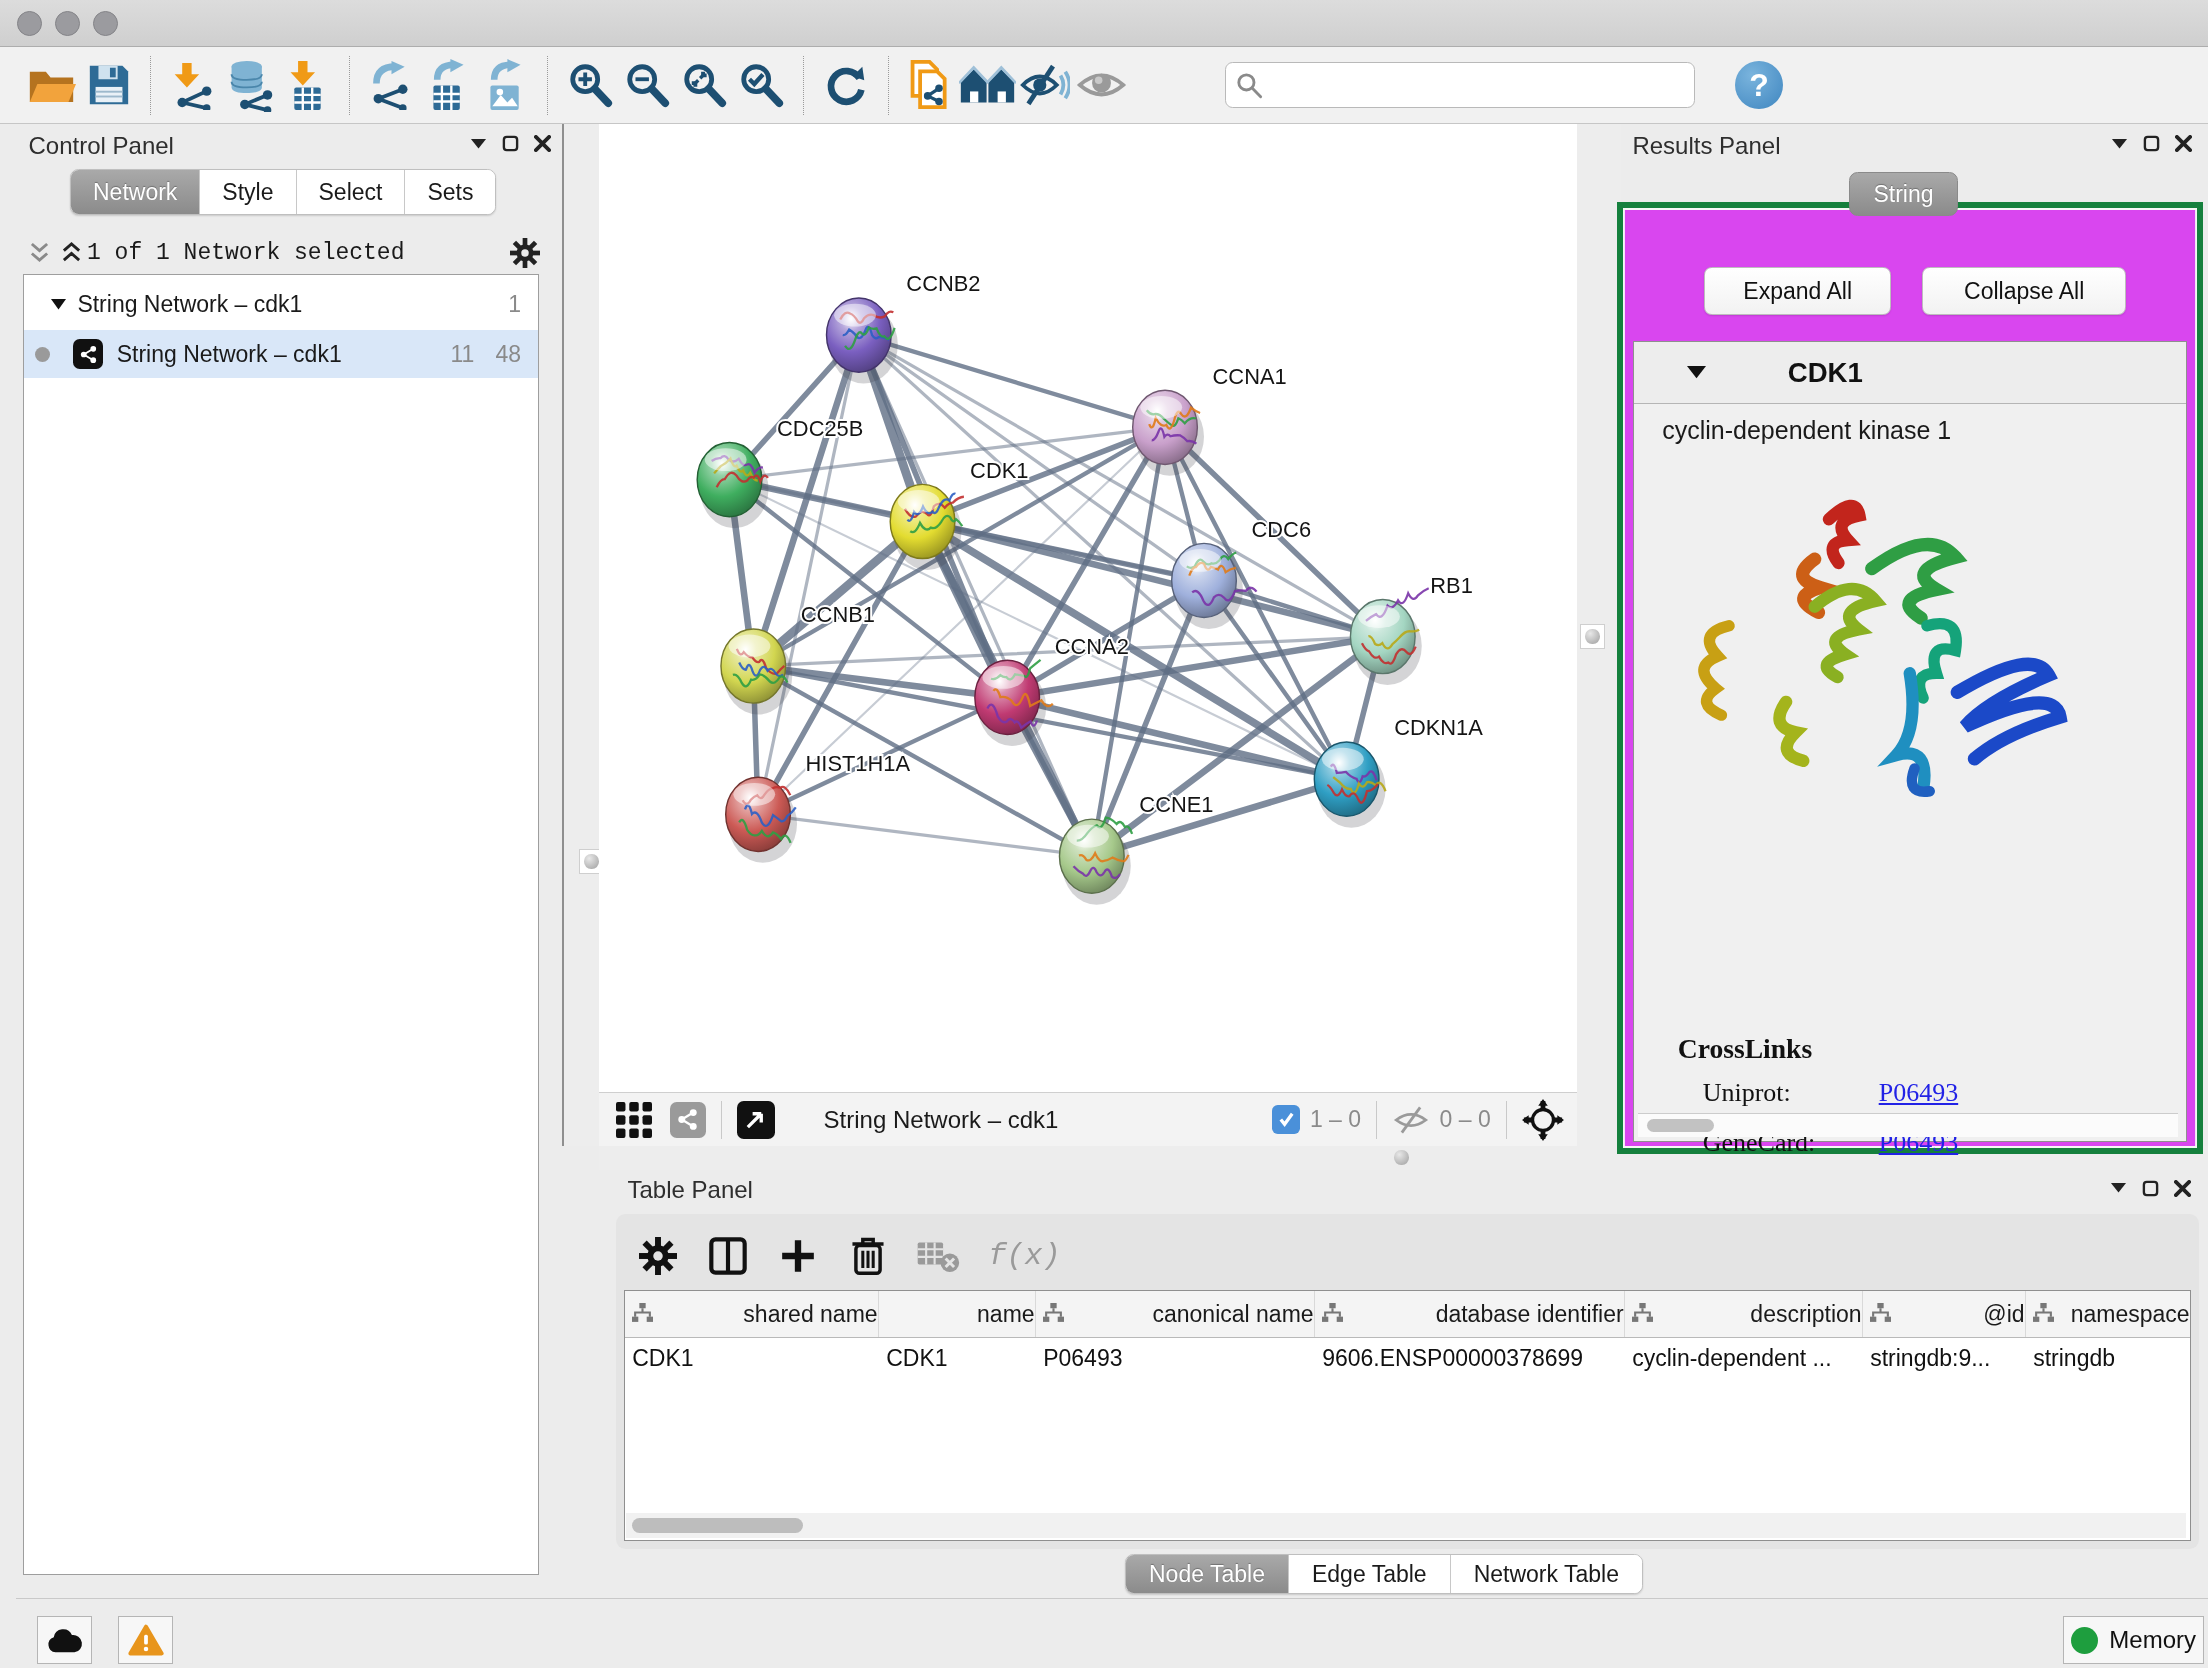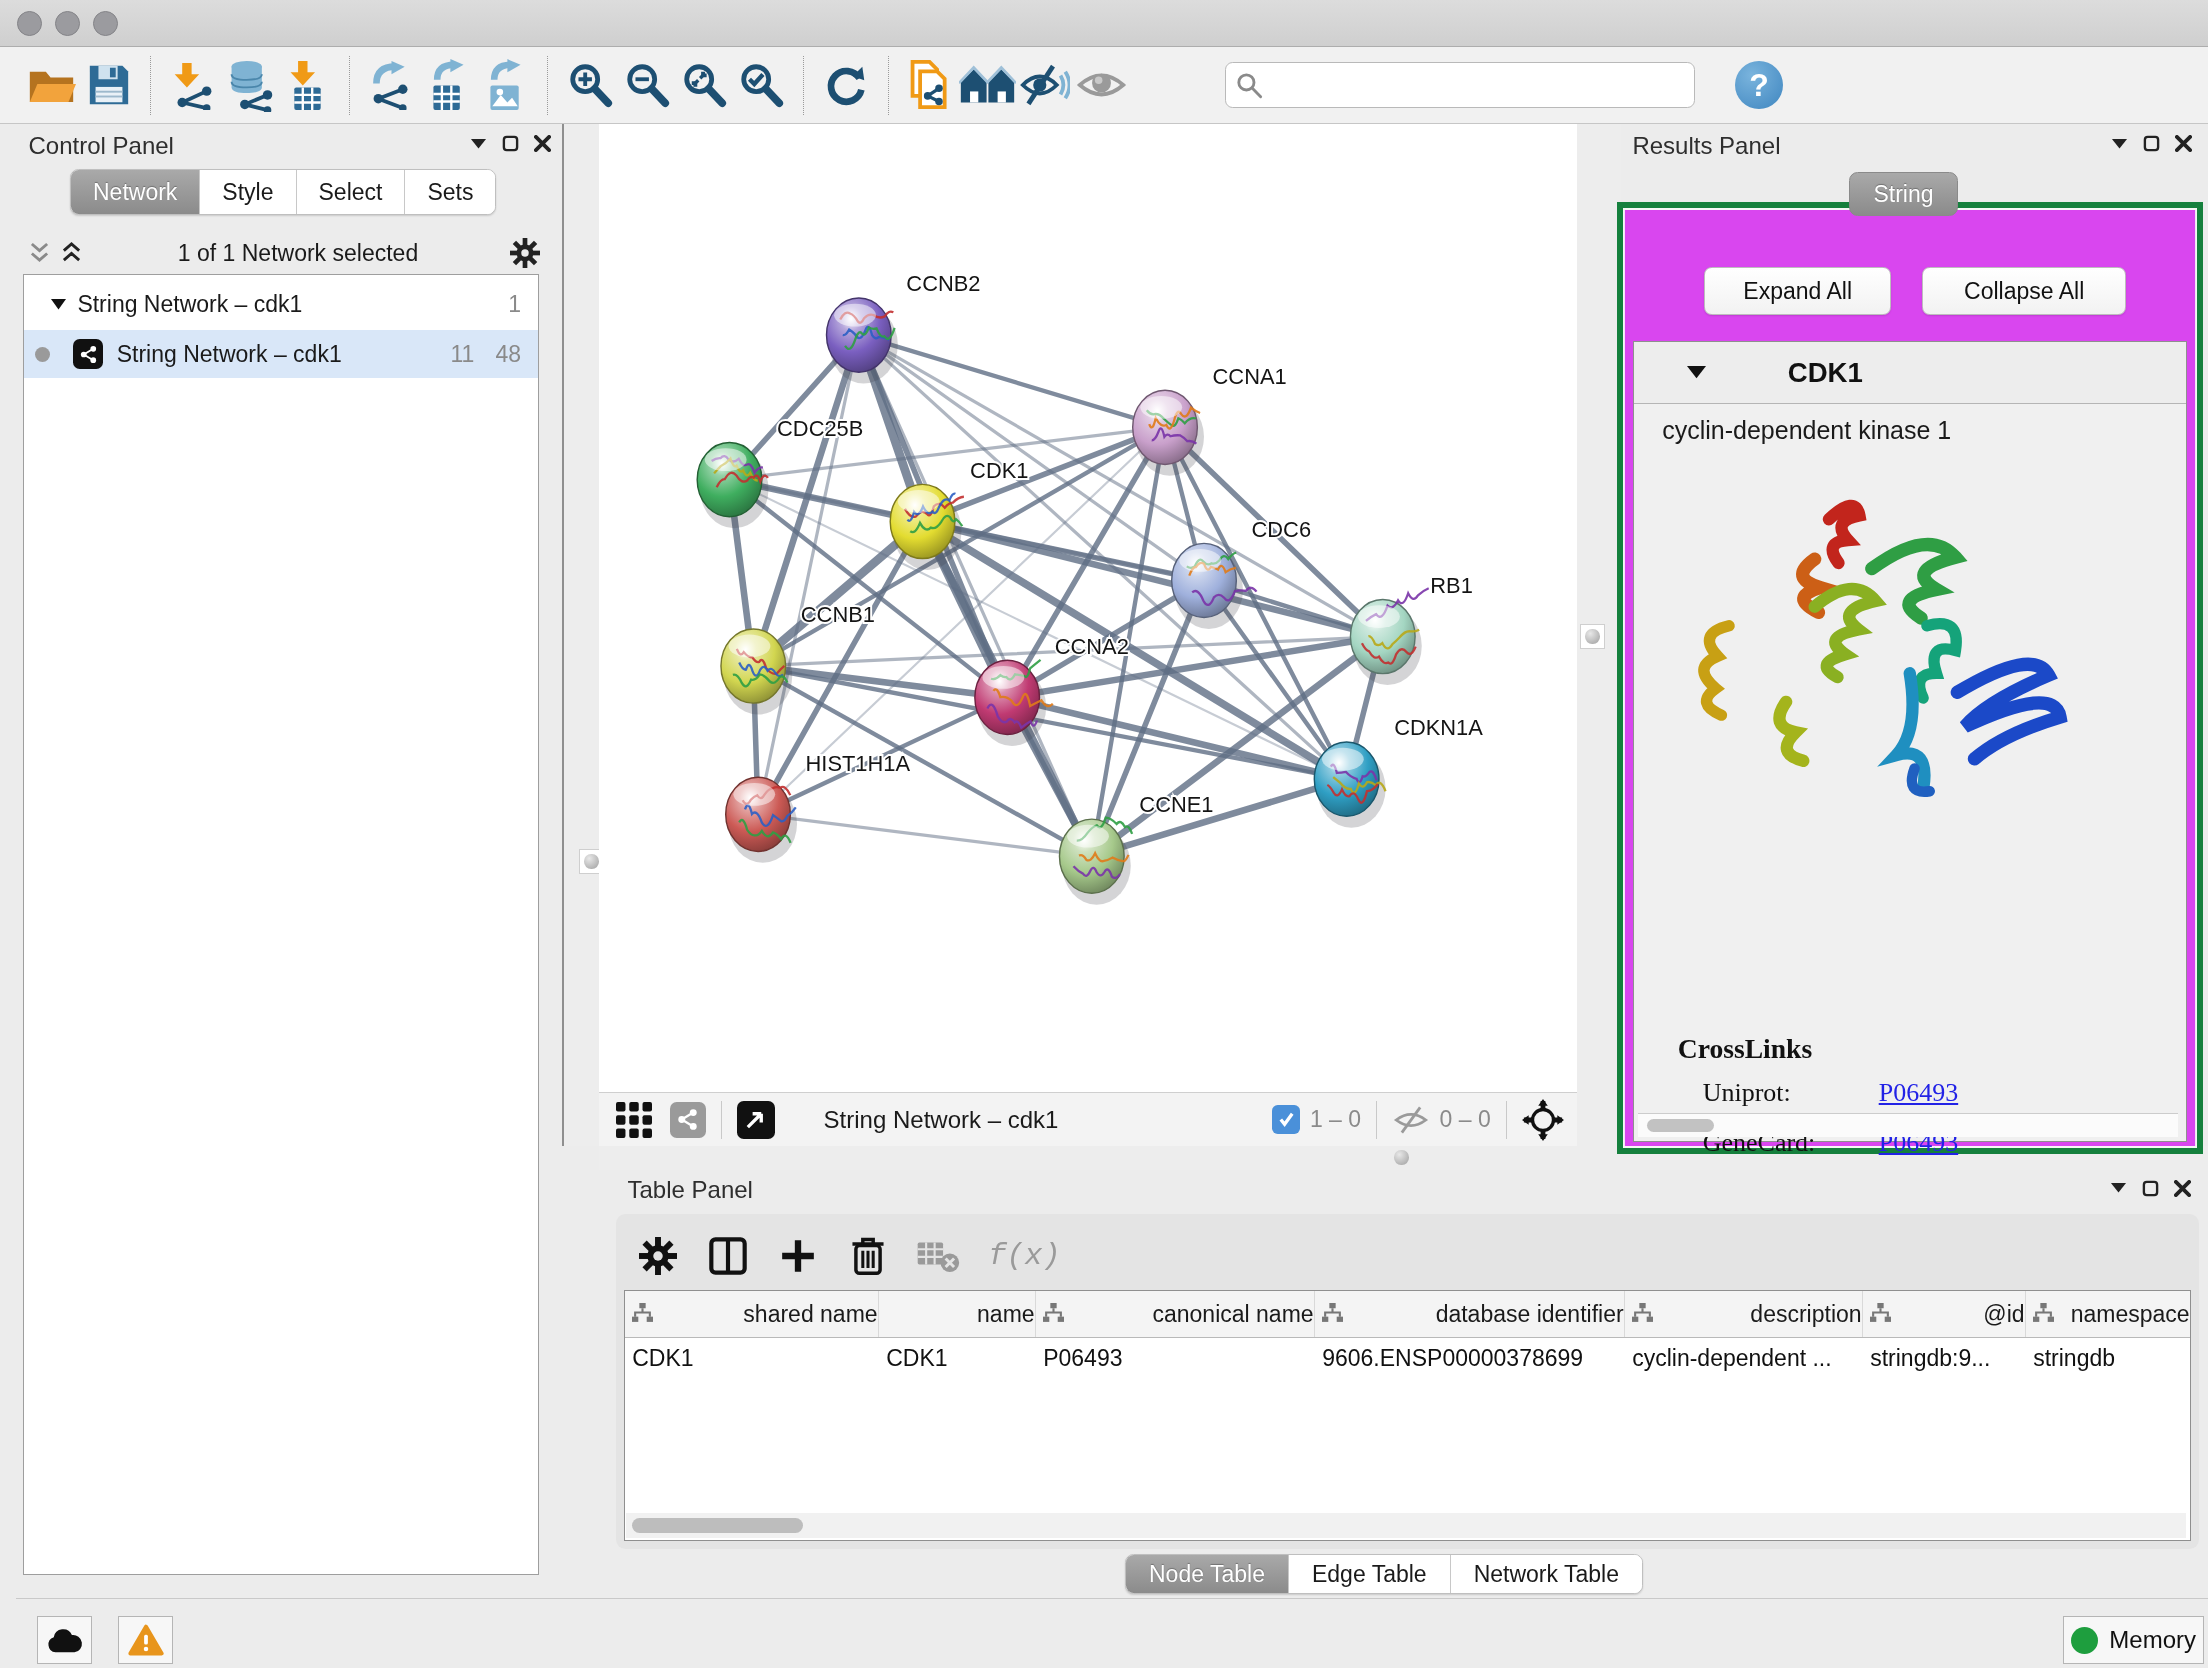--- a/index.html
+++ b/index.html
@@ -32,21 +32,21 @@
   .cp-ctls{position:absolute;right:3.8px;top:5.7px;display:flex;}
   .tabgroup{position:absolute;display:flex;background:#fff;border:1px solid #bfbfbf;border-radius:8.6px;
     overflow:hidden;box-shadow:0 1px 1.9px rgba(0,0,0,.15);}
   .tab{font-size:23px;color:#1a1a1a;display:flex;align-items:center;justify-content:center;
     border-right:1px solid #c8c8c8;background:#fff;}
   .tab:last-child{border-right:none;}
   .tab.active{background:linear-gradient(#a9a9a9,#8b8b8b);color:#fff;text-shadow:0 -1px 1px rgba(0,0,0,.3);}
   .cp-tabs{left:70px;top:45px;height:44px;}
   .cp-tabs .tab{padding:0 22px;}
   .cp-row{position:absolute;left:23px;top:110px;width:518px;height:38px;display:flex;align-items:center;}
-  .cp-status{flex:1;text-align:center;font-size:23px;color:#1a1a1a;}
+  .cp-status{flex:1;text-align:left;font-size:23px;color:#1a1a1a;font-family:Liberation Mono, monospace;}
   .tree-box{position:absolute;left:23px;top:150px;width:514px;height:1299px;background:#fff;
     border:1.9px solid #9e9e9e;}
   .tree-row{position:absolute;left:0;width:100%;height:48px;display:flex;align-items:center;font-size:23px;color:#1a1a1a;}
   .tree-row .cnt{color:#8a8a8a;}
   .tree-row.selected{background:#d9e7f8;}
   .share-chip{width:30px;height:30px;border-radius:6.7px;background:#111;display:inline-flex;
     align-items:center;justify-content:center;}
   
   .vsplit-l{left:562px;top:124px;width:37px;height:1022px;background:#ededed;border-left:2.9px solid #8f8f8f;}
   .vsplit-r{left:1577px;top:124px;width:44px;height:1022px;background:#ededed;border-right:3.8px solid #8f8f8f;}

